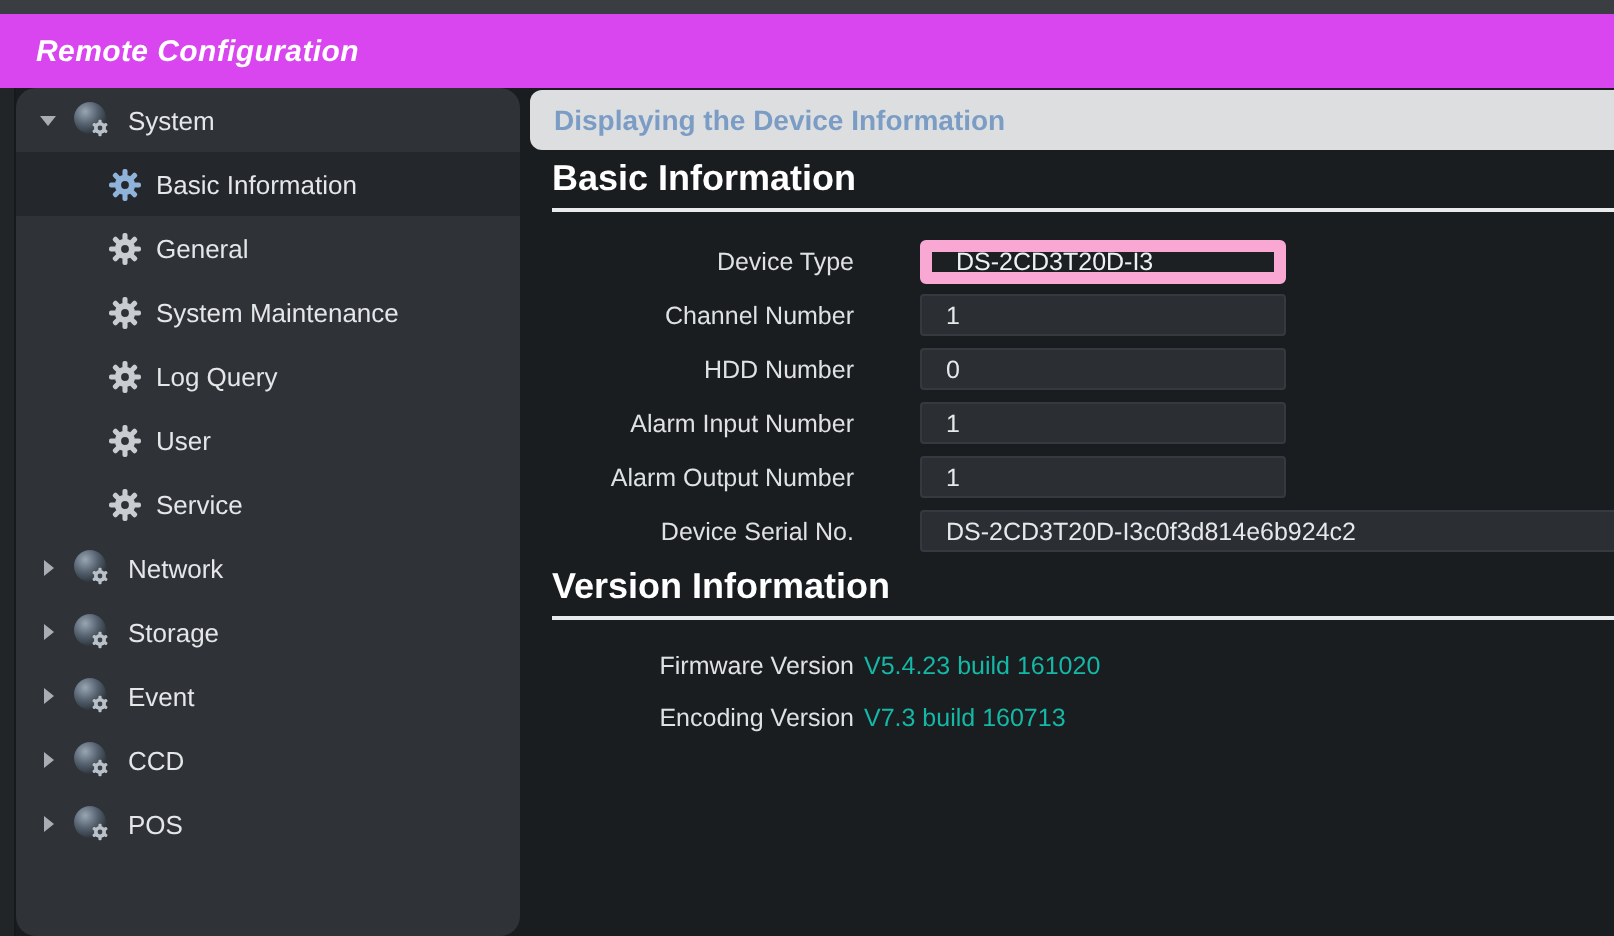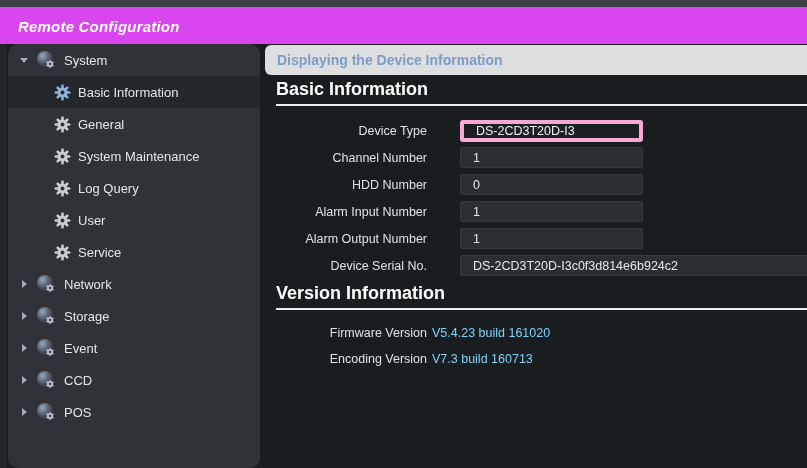--- a/index.html
+++ b/index.html
@@ -49,27 +49,27 @@
   .form { margin-top:11px; }
   .frow { height:27px; display:flex; align-items:center;gap:28px; }
   .flabel { width:151px; text-align:right; color:#dfe1e3; font-size:12.5px; flex:0 0 auto; white-space:nowrap; }
   .fval { margin-left:5px; }
   .fbox {
     height:21px; width:183px; background:#2b2f34; border:1px solid #363a40; border-radius:2px;
     color:#e6e8ea; font-size:12.5px; display:flex; align-items:center; padding-left:12px; box-sizing:border-box;
   }
   .fbox.wide { width:400px; }
   input.fbox-input {
-    height:22px; width:183px; background:#1d2023; border:4px solid #f9a8d4; border-radius:3px;
+    height:22px; width:183px; background:#1d2023; border:6px solid #f9a8d4; border-radius:3px;
     color:#eef0f2; font-size:12.5px; padding:0 0 0 12px; box-sizing:border-box; outline:none;
     font-family:"Liberation Sans","DejaVu Sans",sans-serif;
   }
   .vform { margin-top:10px; }
   .vrow { height:26px; display:flex; align-items:center; }
-  .vvalue { margin-left:5px; color:#7dd3fc; font-size:12.5px; white-space:nowrap; }
+  .vvalue { margin-left:5px; color:#14b8a6; font-size:12.5px; white-space:nowrap; }
 </style>
 </head>
 <body>
 
 <svg width="0" height="0" style="position:absolute" aria-hidden="true">
   <defs>
     <radialGradient id="sphereGrad" cx="35%" cy="30%" r="80%">
       <stop offset="0%" stop-color="#98a5b3"></stop>
       <stop offset="50%" stop-color="#55616e"></stop>
       <stop offset="100%" stop-color="#222931"></stop>

